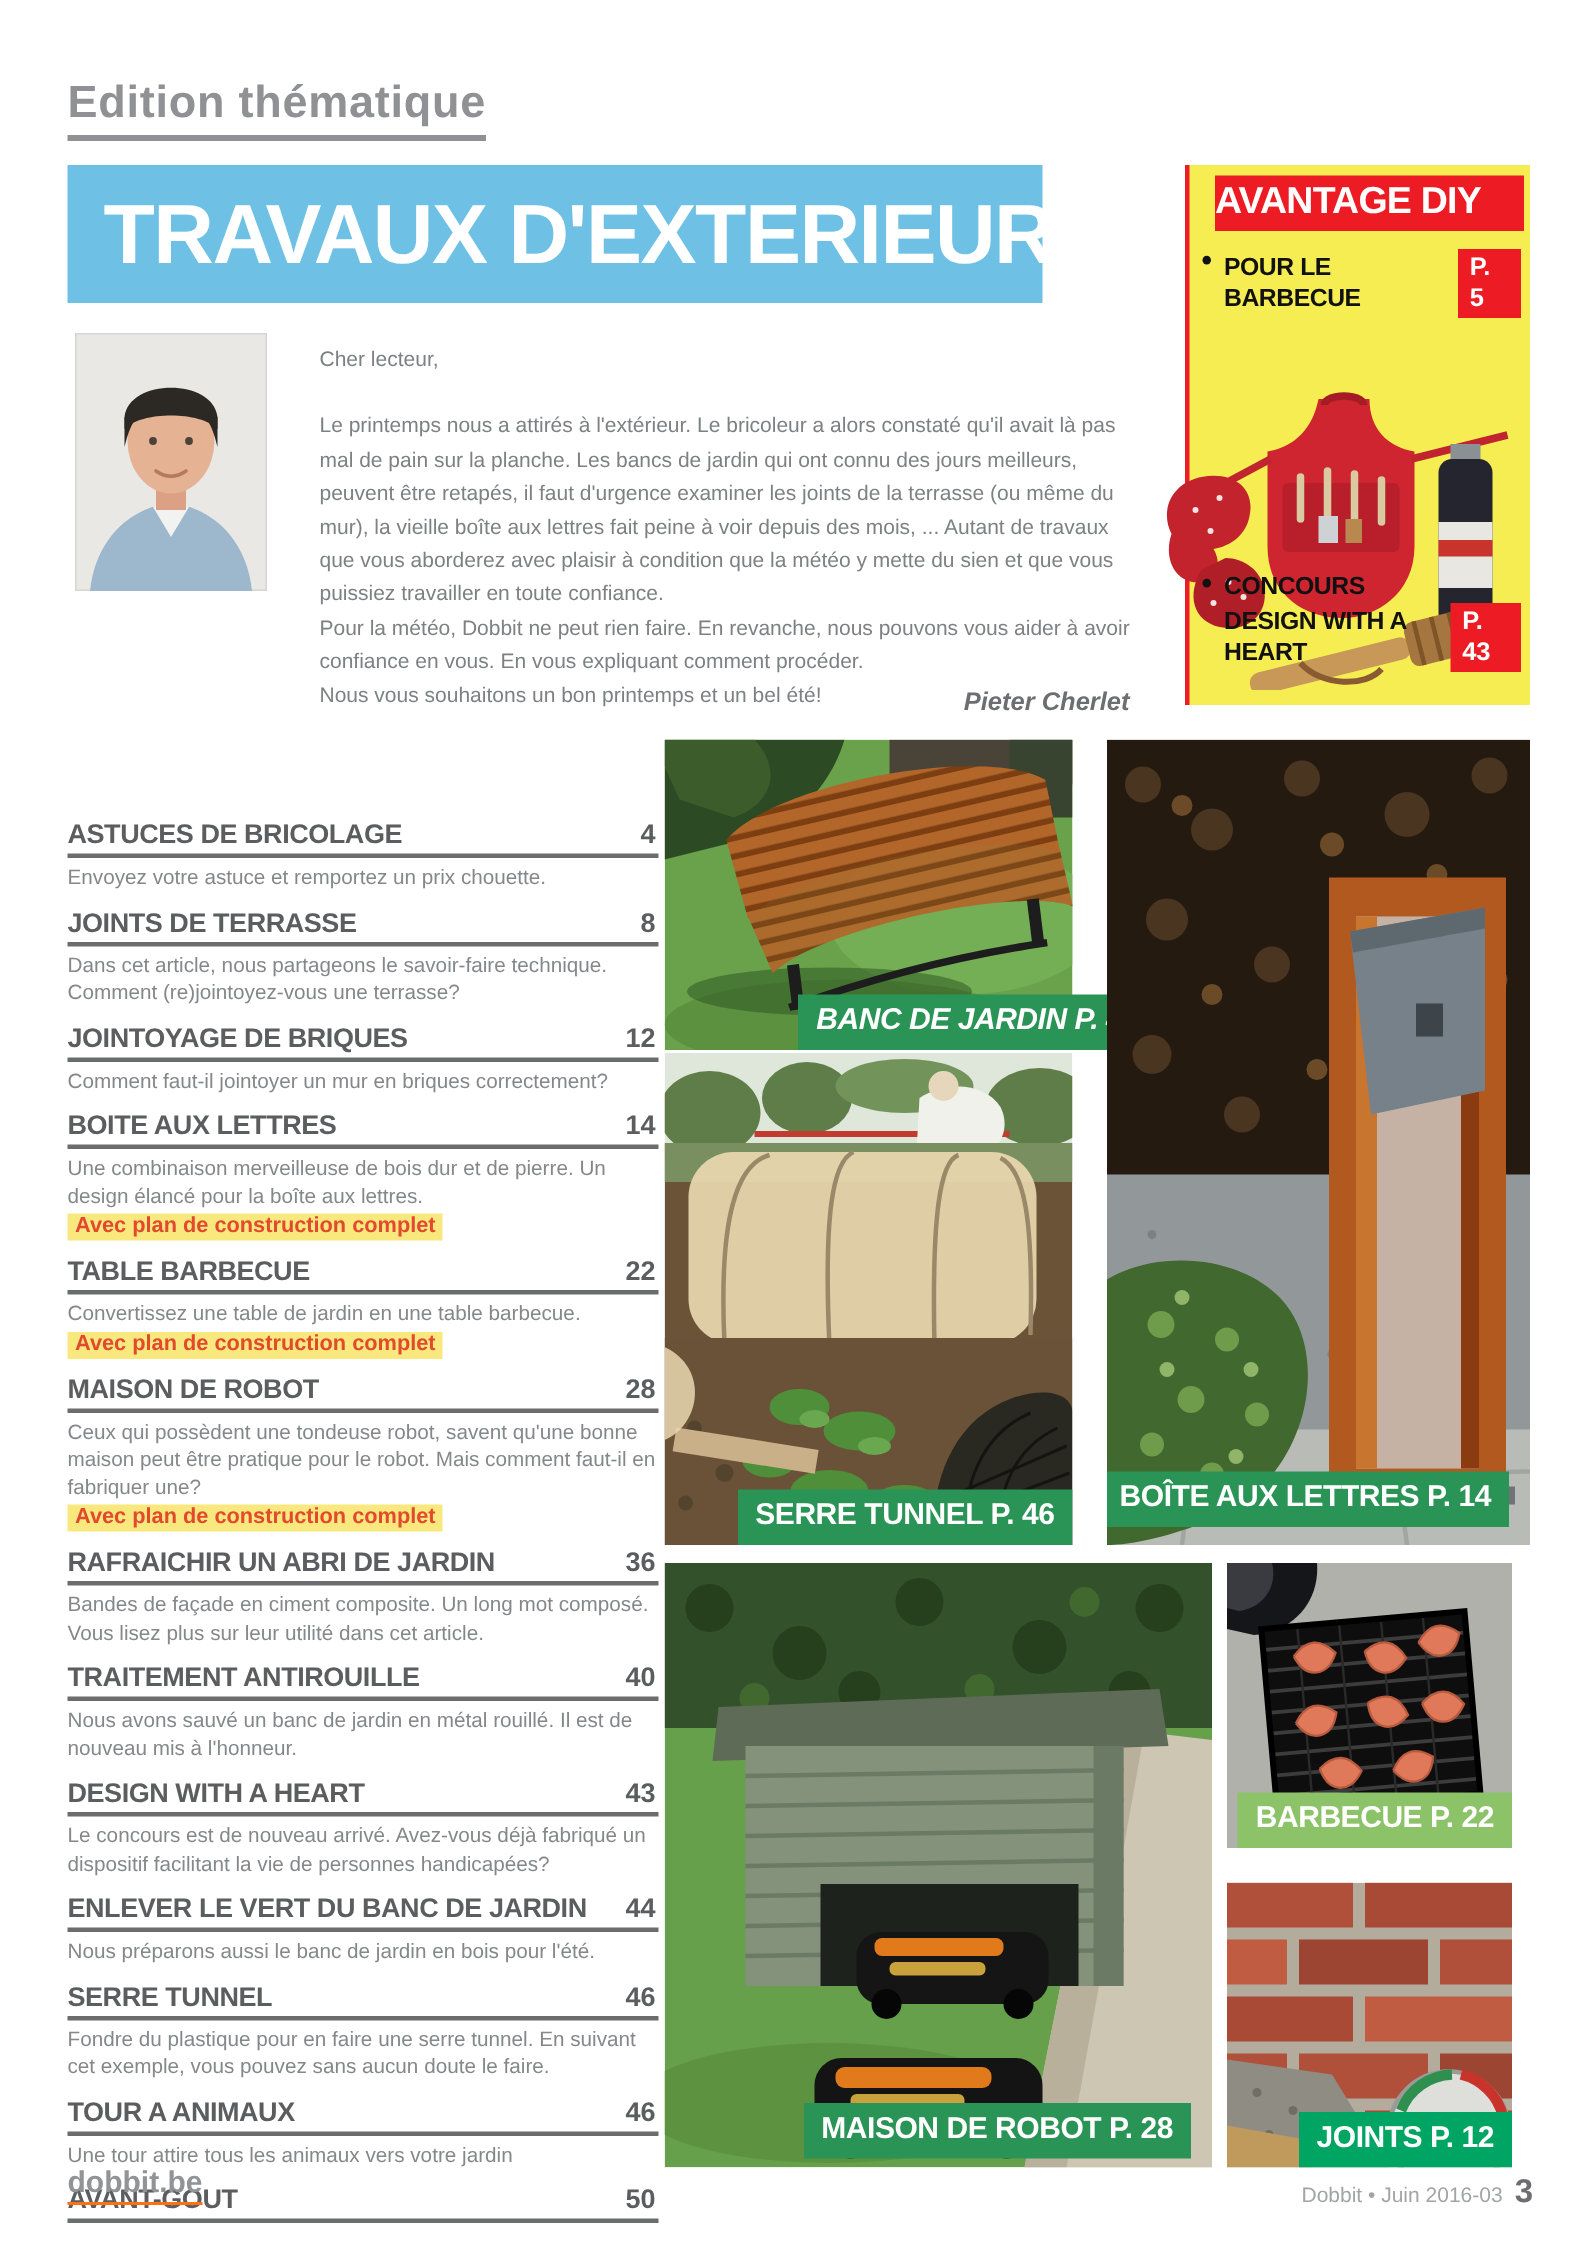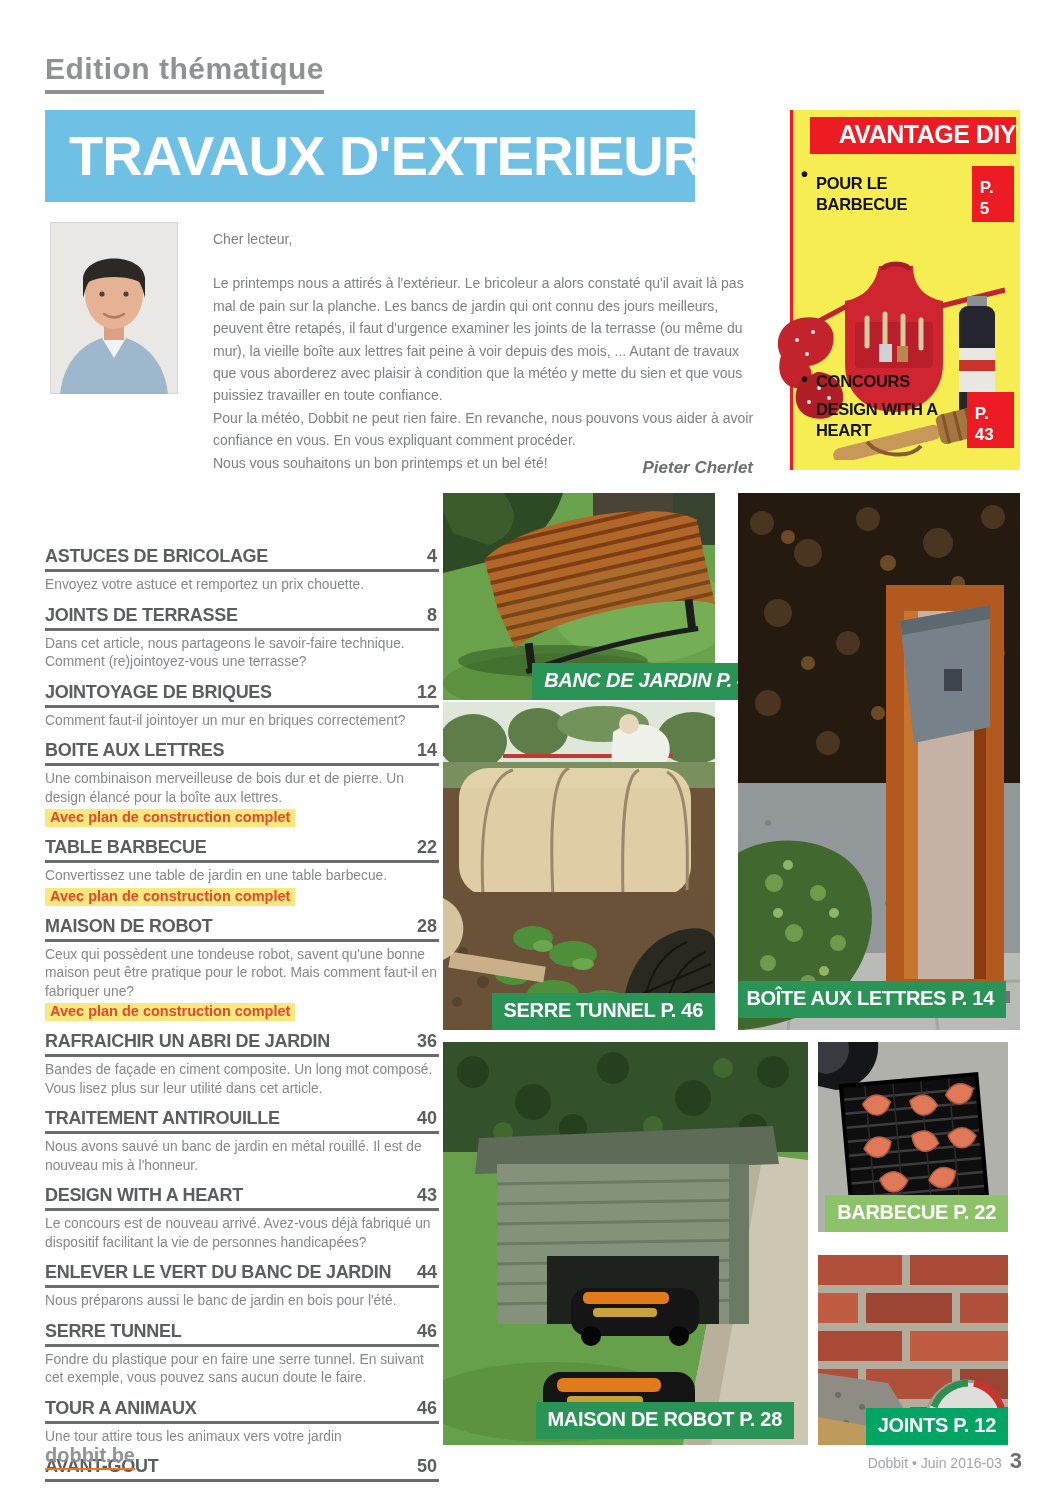--- a/index.html
+++ b/index.html
@@ -33,31 +33,31 @@
     position:absolute; left:213px; top:458px; width:540px; text-align:right;
     color:#6d6e71; font-size:17px; font-weight:bold; font-style:italic;
   }
   
   .promo {
     position:absolute; left:790px; top:110px; width:230px; height:360px;
     background:#f6ed53; border-left:3px solid #ed1c24; box-sizing:border-box;
   }
   .promo-header {
     margin:7px 4px 0 17px; background:#ed1c24; color:#ffffff;
-    font-size:25px; font-weight:bold; text-align:right; padding:3px 0 5px;
+    font-size:25px; font-weight:bold; text-align:left; padding:3px 0 5px;
     letter-spacing:-.5px;
   }
   .promo-item { position:relative; margin:12px 6px 0 8px; font-size:16.5px; font-weight:bold; color:#111; line-height:21px; letter-spacing:-.3px;}
   .promo-item .bullet { position:absolute; left:0; top:-2px; font-size:20px; }
   .promo-item .lines { margin-left:15px; }
   .promo-item .line2-row { display:flex; align-items:center; }
   .promo-item .line2-row .sp { flex:1; }
   .badge {
     display:inline-block; background:#ed1c24; color:#ffffff;
-    font-size:17px; font-weight:bold; padding:11px 8px 3px; letter-spacing:0;
+    font-size:17px; font-weight:bold; padding:1px 8px 3px; letter-spacing:0;
   }
   .kit-img { position:absolute; left:-22px; top:150px; }
   .promo-item.second { position:absolute; left:8px; right:6px; bottom:22px; margin:0; }
   
   .toc { position:absolute; left:45px; top:546px; width:394px; }
   .toc-item { margin-bottom:10px; }
   .toc-row {
     display:flex; align-items:baseline; border-bottom:3px solid #6a6c6e;
     padding-bottom:2px;
   }

